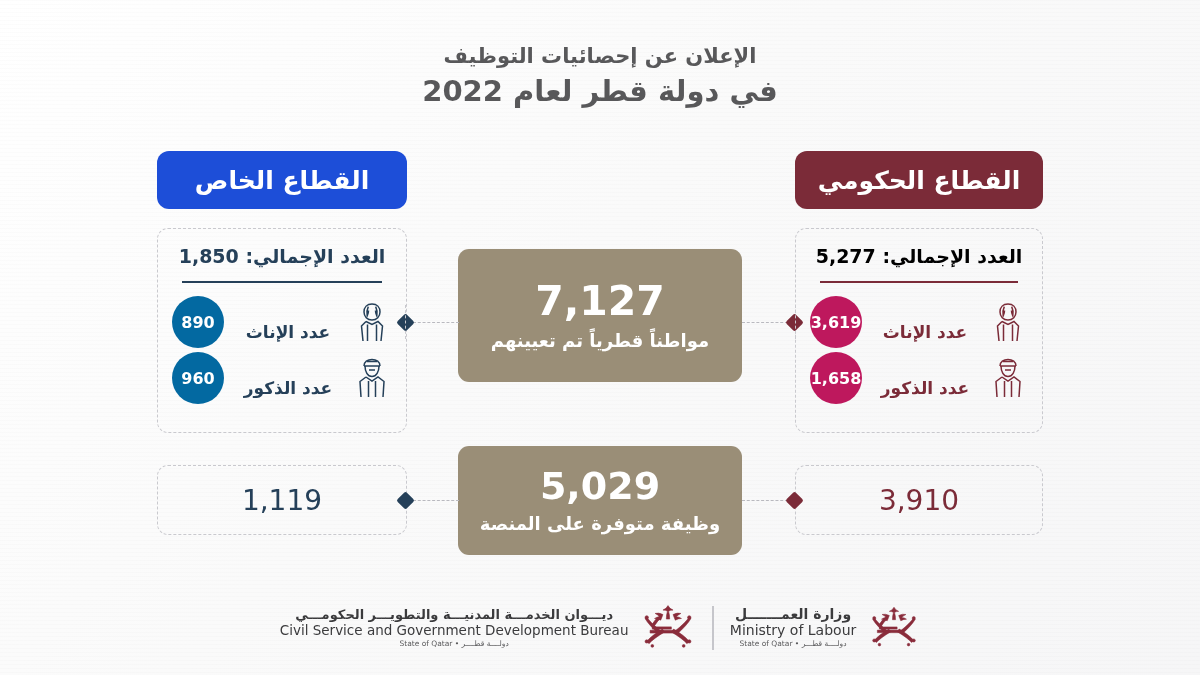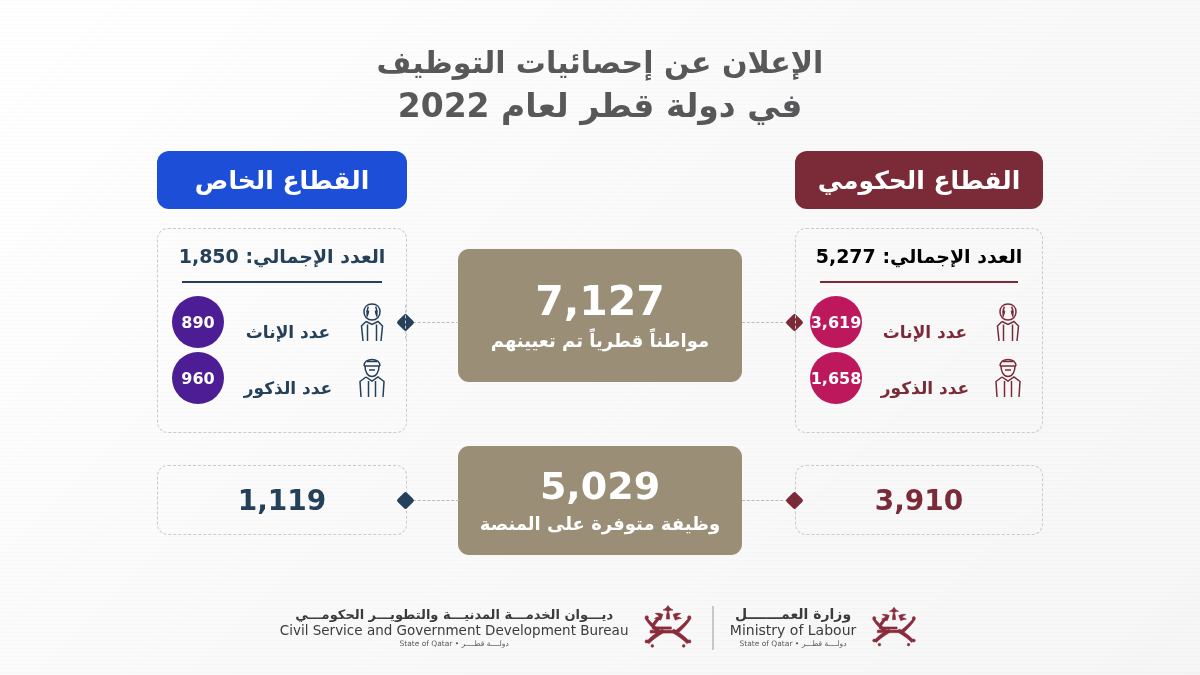--- a/index.html
+++ b/index.html
@@ -25,22 +25,22 @@
   .title{
     position:absolute;top:42px;left:0;right:0;
     text-align:center;
     color:#58585a;
     font-weight:bold;
     line-height:1.38;
     font-size:30px;
     letter-spacing:0px;
     direction:rtl;
   }
-  .title .l1{display:block;font-size:30px;}
-  .title .l2{display:block;font-size:33px;}
+  .title .l1{display:block;font-size:21px;}
+  .title .l2{display:block;font-size:29px;}
 
   
   .pill{
     position:absolute;
     height:58px;width:250px;
     border-radius:12px;
     display:flex;align-items:center;justify-content:center;
     color:#ffffff;font-size:25px;font-weight:bold;
     direction:rtl;
   }
@@ -81,40 +81,40 @@
   .row .fig{width:40px;flex:0 0 40px;display:flex;align-items:center;justify-content:center;}
   .row .lbl{flex:1;text-align:center;font-size:17px;font-weight:bold;direction:rtl;padding:0 4px;margin-top:20px;}
   .panel.left .row .lbl{color:#254059;}
   .panel.right .row .lbl{color:#7b2b38;}
 
   .circle{
     flex:0 0 52px;width:52px;height:52px;border-radius:50%;
     display:flex;align-items:center;justify-content:center;
     color:#fff;font-size:16px;font-weight:bold;direction:ltr;
   }
-  .panel.left .circle{background:#4c1d95;}
+  .panel.left .circle{background:#0369a1;}
   .panel.right .circle{background:#be185d;}
 
   
   .card{
     position:absolute;background:#9a8e77;border-radius:11px;
     display:flex;flex-direction:column;align-items:center;justify-content:center;
     color:#ffffff;direction:rtl;
   }
   .card.c1{left:458px;top:249px;width:284px;height:133px;}
   .card.c2{left:458px;top:446px;width:284px;height:109px;}
   .card .big{font-size:41px;font-weight:bold;line-height:1.05;direction:ltr;}
   .card.c2 .big{font-size:38px;}
   .card .sub{font-size:18px;font-weight:bold;margin-top:7px;direction:rtl;}
 
   
   .botpanel{
     position:absolute;border:1.6px dashed #c9c9ce;border-radius:11px;
     box-sizing:border-box;display:flex;align-items:center;justify-content:center;
-    font-size:28px;font-weight:bold;direction:ltr;
+    font-size:28px;font-weight:normal;direction:ltr;
   }
   .botpanel.left{left:157px;top:465px;width:250px;height:70px;color:#254059;}
   .botpanel.right{left:795px;top:465px;width:248px;height:70px;color:#7b2b38;}
 
   
   .dline{position:absolute;height:0;border-top:1.6px dashed #b9b9bf;}
   .diamond{
     position:absolute;width:13px;height:13px;transform:rotate(45deg);
     border-radius:2px;
   }

